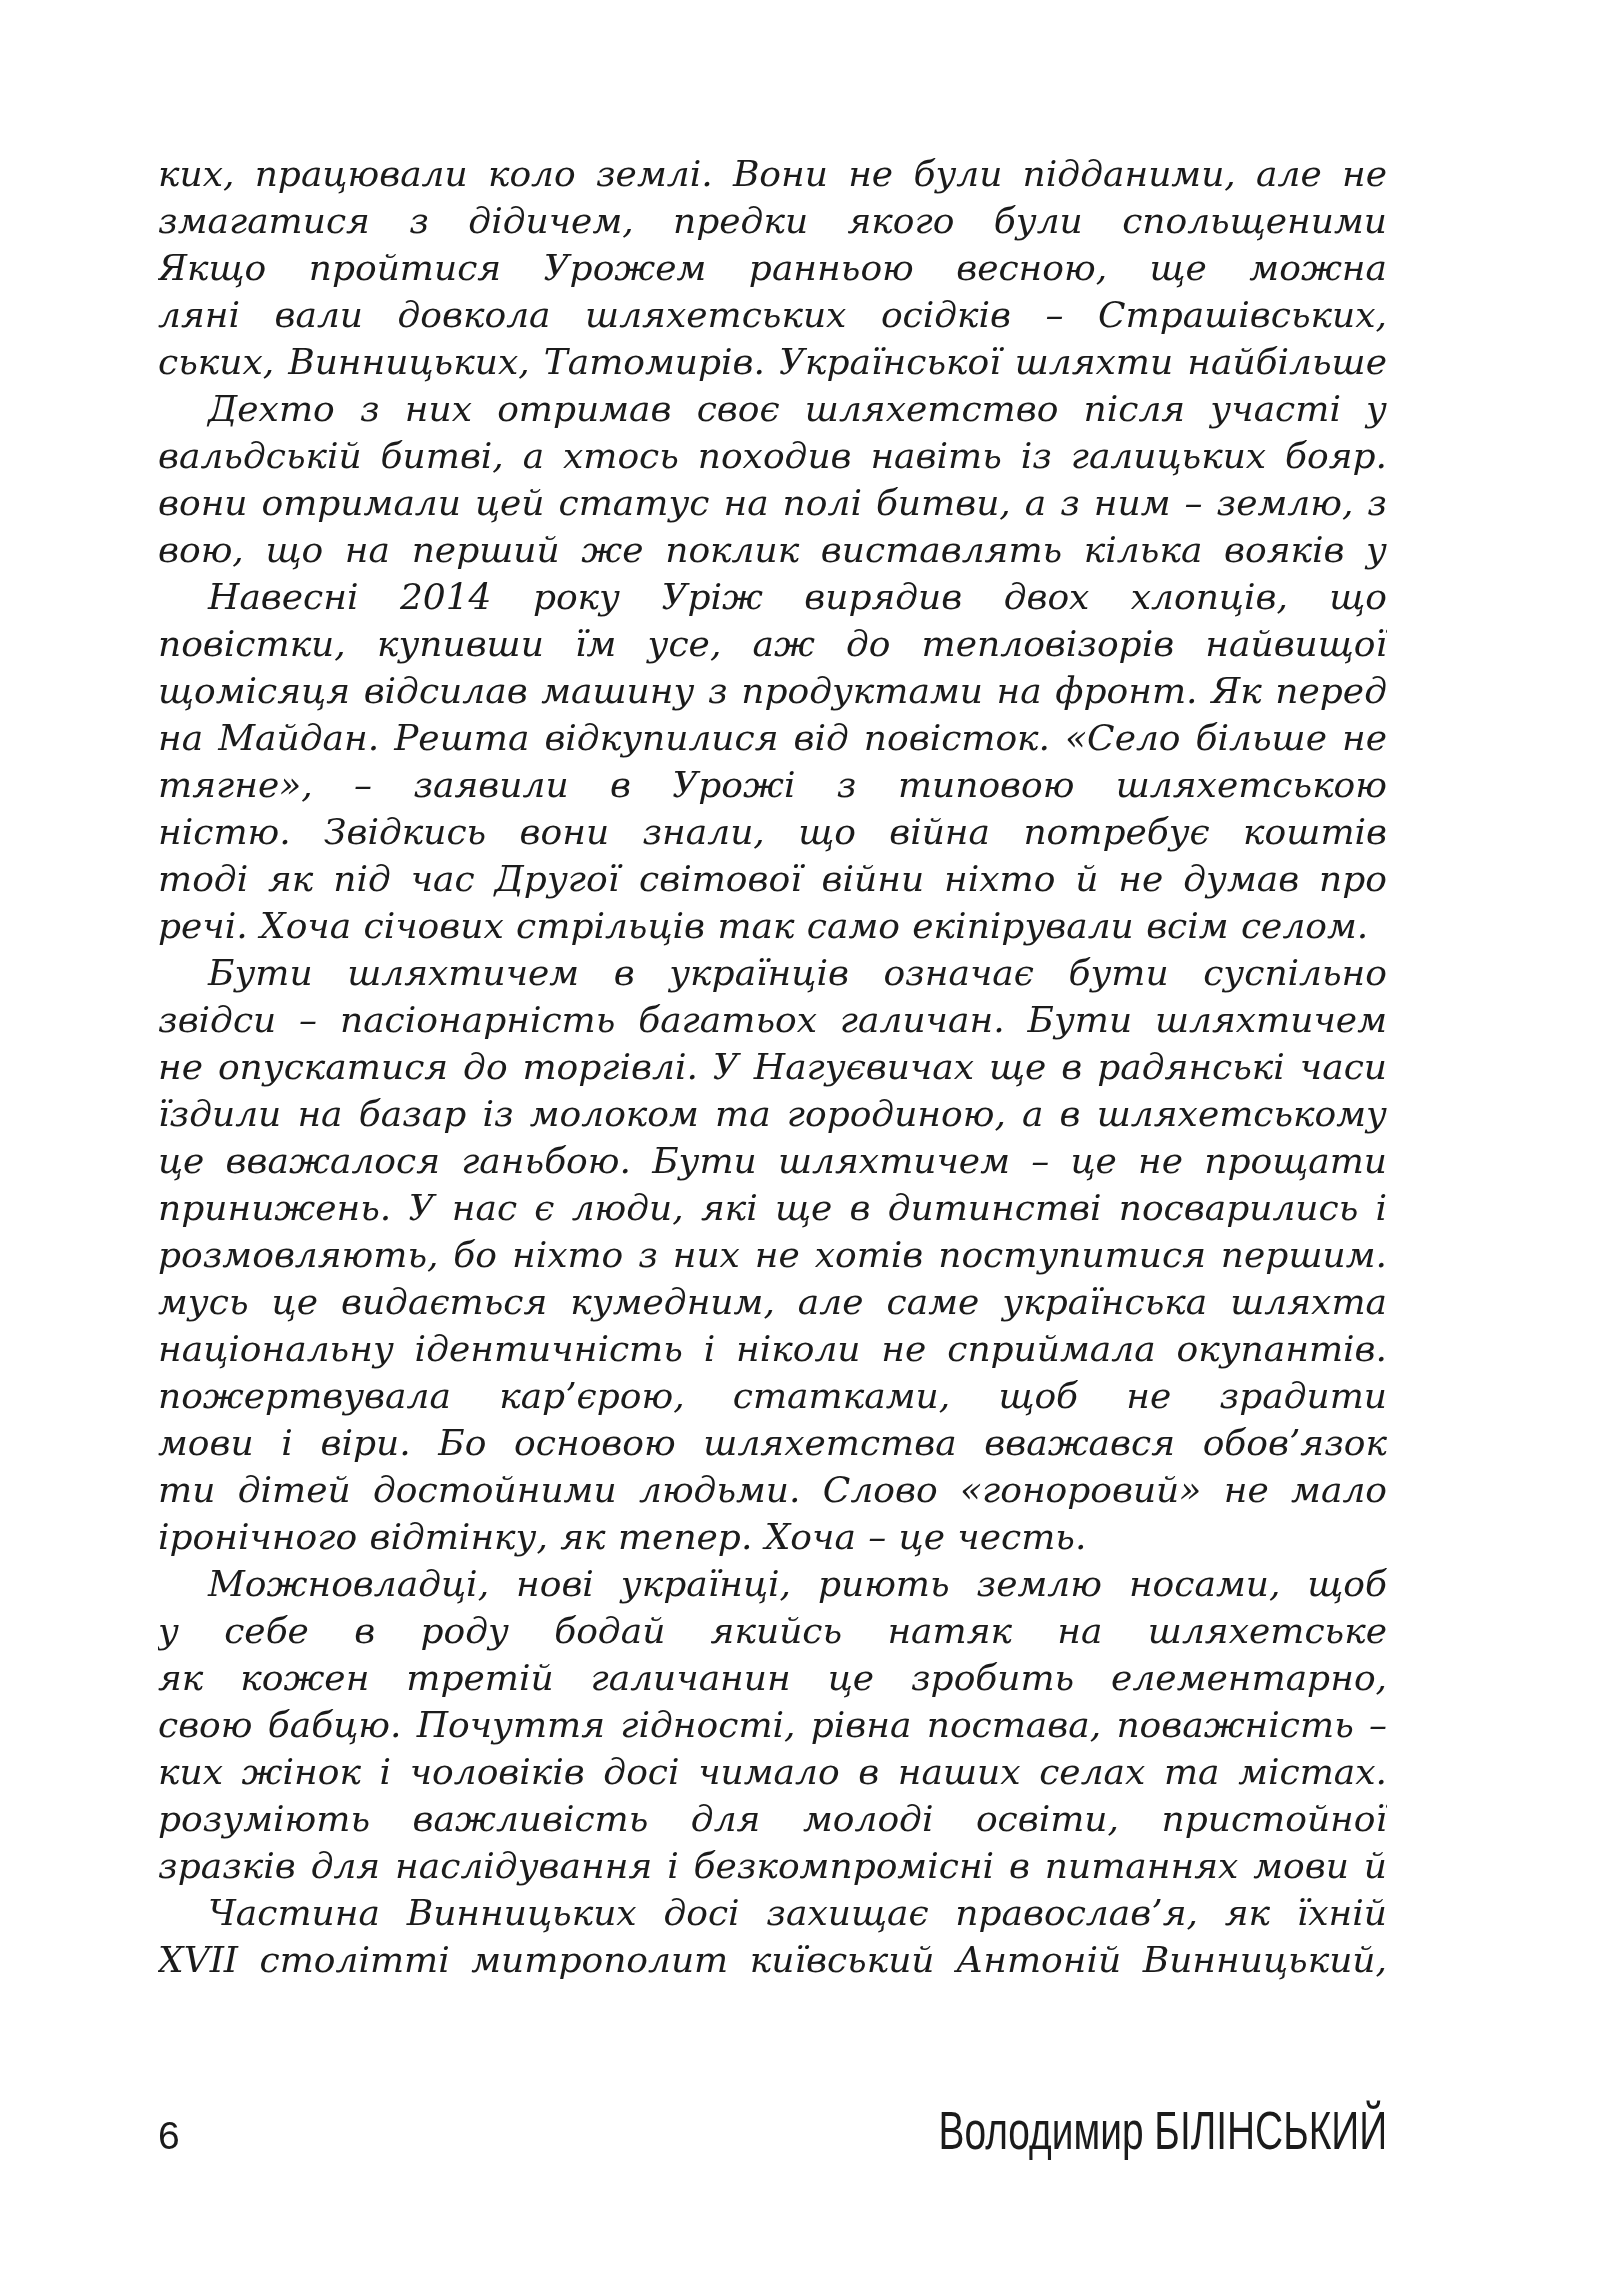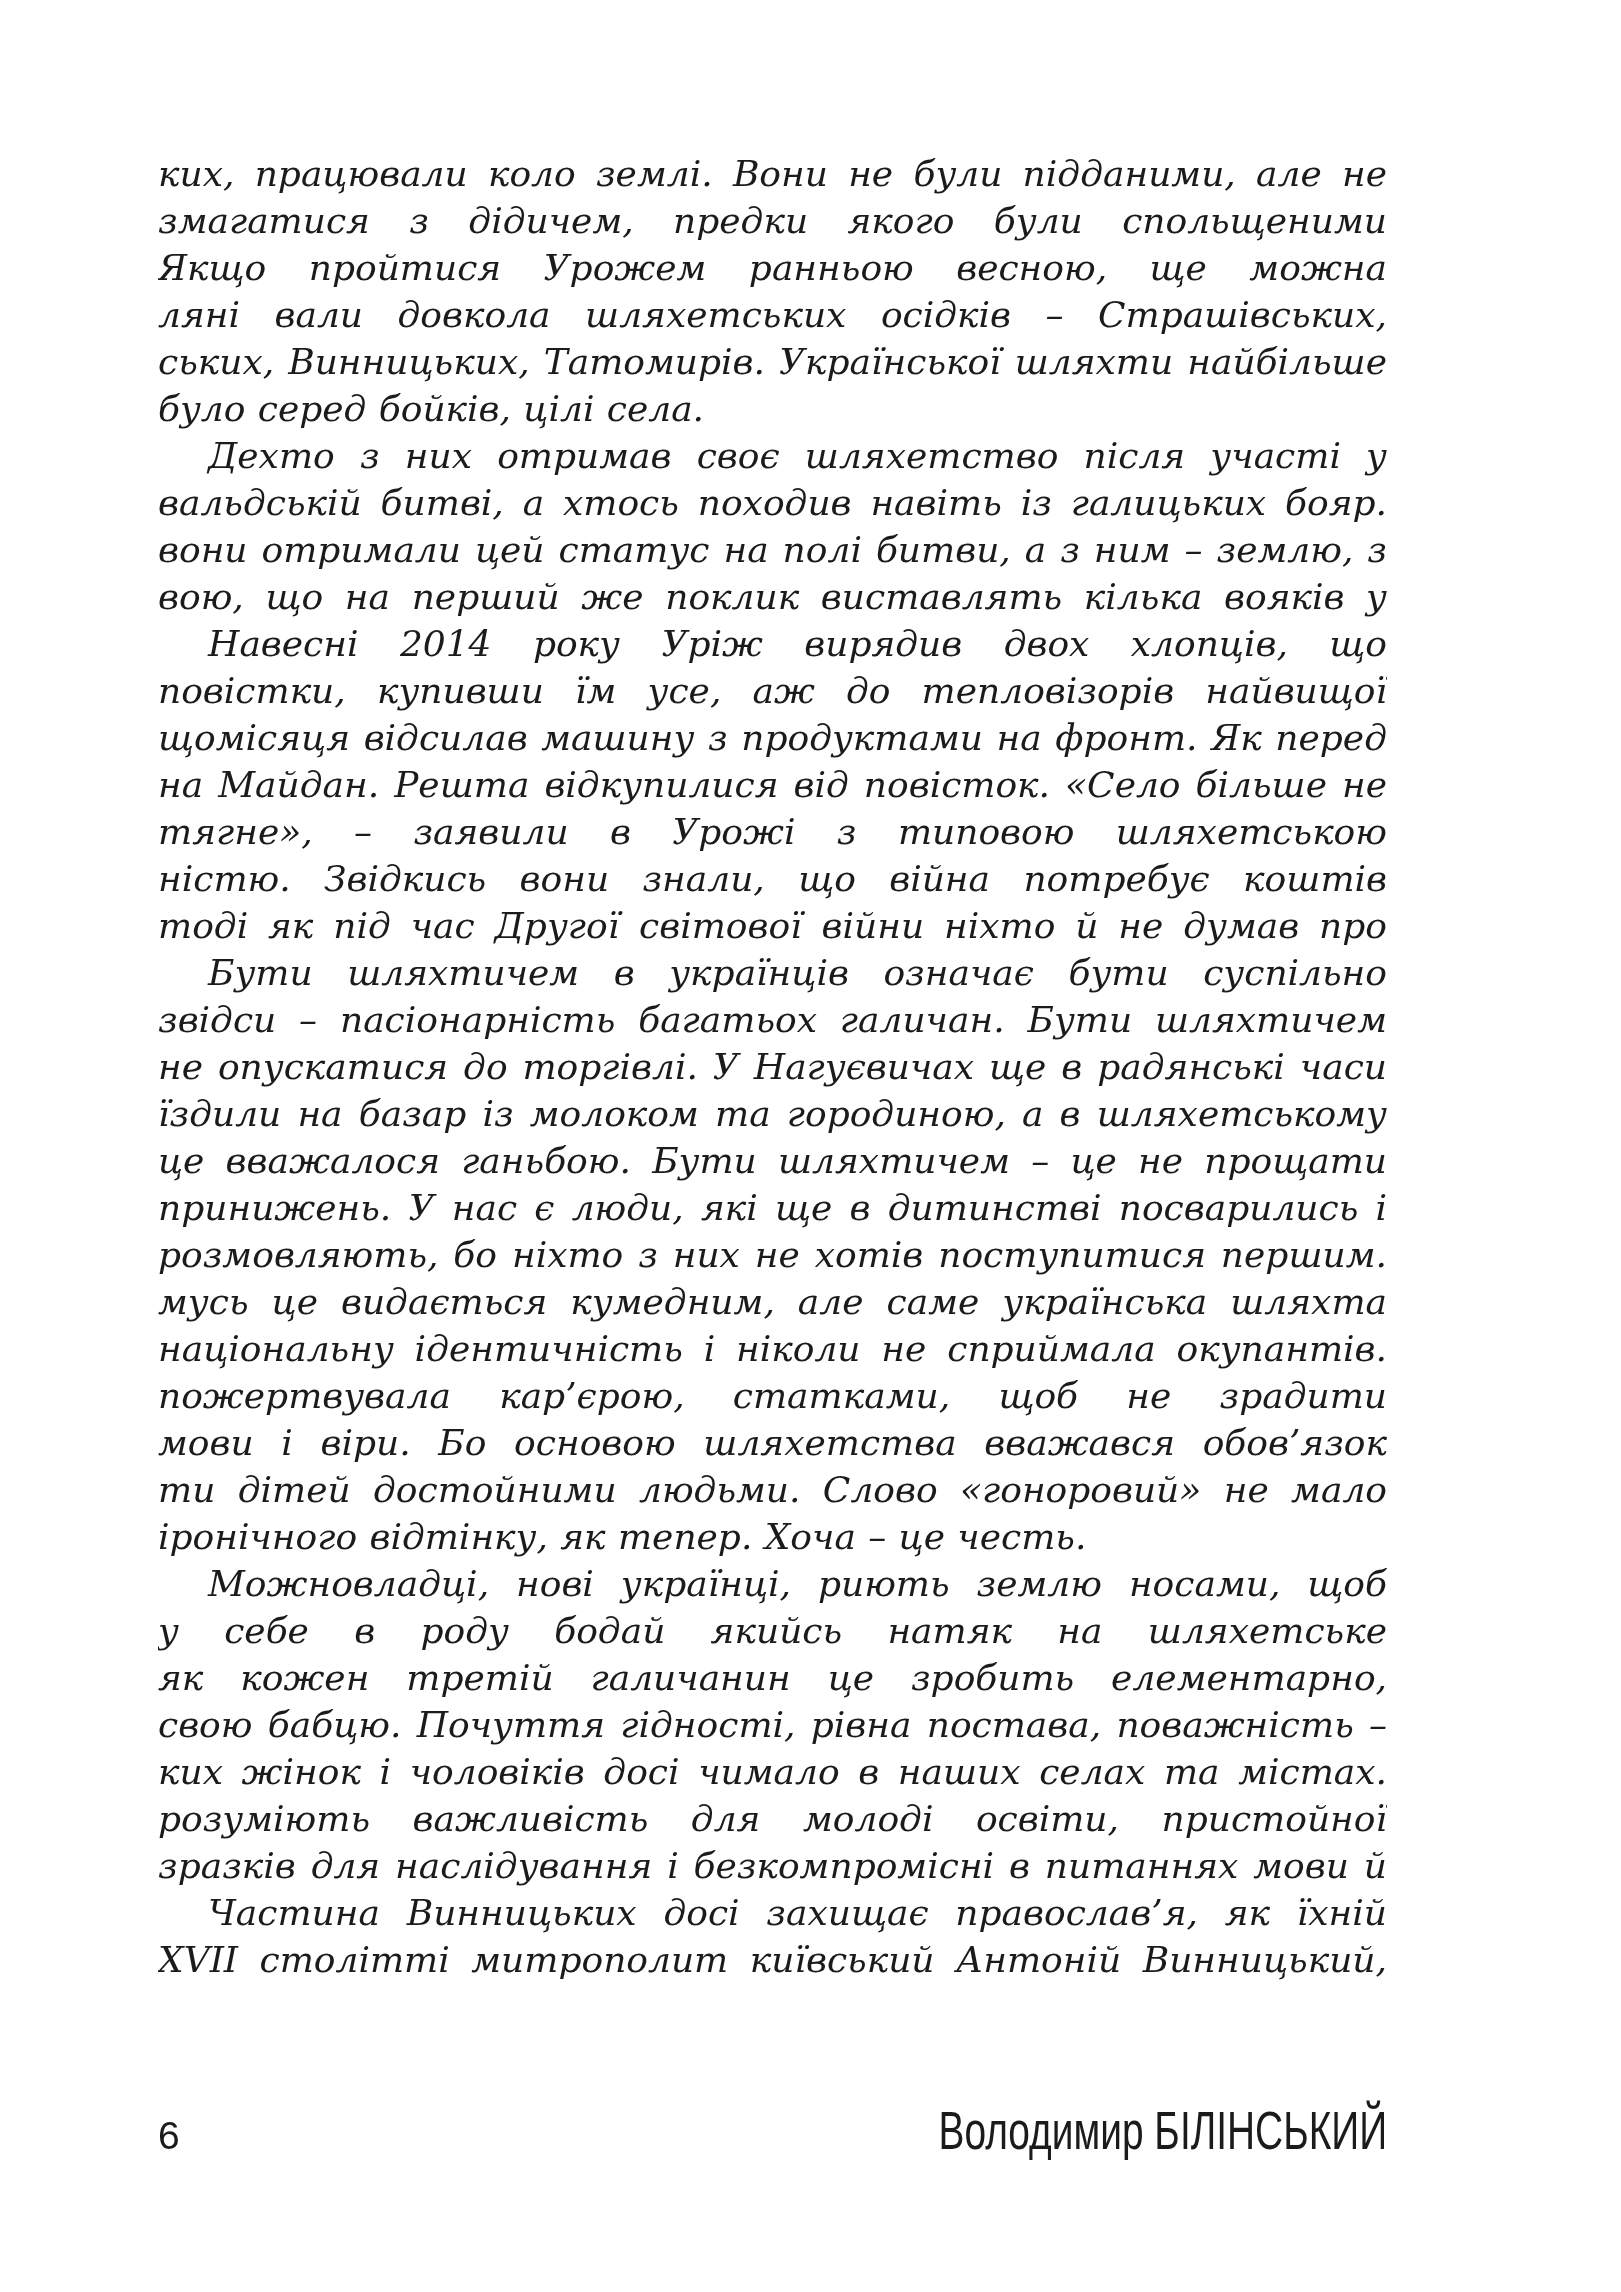--- a/index.html
+++ b/index.html
@@ -61,32 +61,32 @@
 </head>
 <body>
 
 <div class="page">
   <main class="text-block">
       <div class="line">ких, працювали коло землі. Вони не були підданими, але не могли</div>
       <div class="line">змагатися з дідичем, предки якого були спольщеними українцями.</div>
       <div class="line">Якщо пройтися Урожем ранньою весною, ще можна помітити зем-</div>
       <div class="line">ляні вали довкола шляхетських осідків – Страшівських, Добрян-</div>
       <div class="line">ських, Винницьких, Татомирів. Української шляхти найбільше</div>
-      <div class="line last">було серед бойків, цілі села.</div>
       <div class="line indent">Дехто з них отримав своє шляхетство після участі у Грюн-</div>
       <div class="line">вальдській битві, а хтось походив навіть із галицьких бояр. Усі</div>
       <div class="line">вони отримали цей статус на полі битви, а з ним – землю, з умо-</div>
       <div class="line">вою, що на перший же поклик виставлять кілька вояків у повній</div>
       <div class="line indent">Навесні 2014 року Уріж вирядив двох хлопців, що отримали</div>
       <div class="line">повістки, купивши їм усе, аж до тепловізорів найвищої якості, і</div>
       <div class="line">щомісяця відсилав машину з продуктами на фронт. Як перед тим</div>
       <div class="line">на Майдан. Решта відкупилися від повісток. «Село більше не по-</div>
       <div class="line">тягне», – заявили в Урожі з типовою шляхетською прагматич-</div>
       <div class="line">ністю. Звідкись вони знали, що війна потребує коштів громади,</div>
       <div class="line">тоді як під час Другої світової війни ніхто й не думав про такі</div>
+      <div class="line last">речі. Хоча січових стрільців так само екіпірували всім селом.</div>
       <div class="line indent">Бути шляхтичем в українців означає бути суспільно активним,</div>
       <div class="line">звідси – пасіонарність багатьох галичан. Бути шляхтичем означає</div>
       <div class="line">не опускатися до торгівлі. У Нагуєвичах ще в радянські часи всі</div>
       <div class="line">їздили на базар із молоком та городиною, а в шляхетському Урожі</div>
       <div class="line">це вважалося ганьбою. Бути шляхтичем – це не прощати кривд і</div>
       <div class="line">принижень. У нас є люди, які ще в дитинстві посварились і досі не</div>
       <div class="line">розмовляють, бо ніхто з них не хотів поступитися першим. Ко-</div>
       <div class="line">мусь це видається кумедним, але саме українська шляхта зберегла</div>
       <div class="line">національну ідентичність і ніколи не сприймала окупантів. Вона</div>
       <div class="line">пожертвувала кар’єрою, статками, щоб не зрадити материнської</div>

